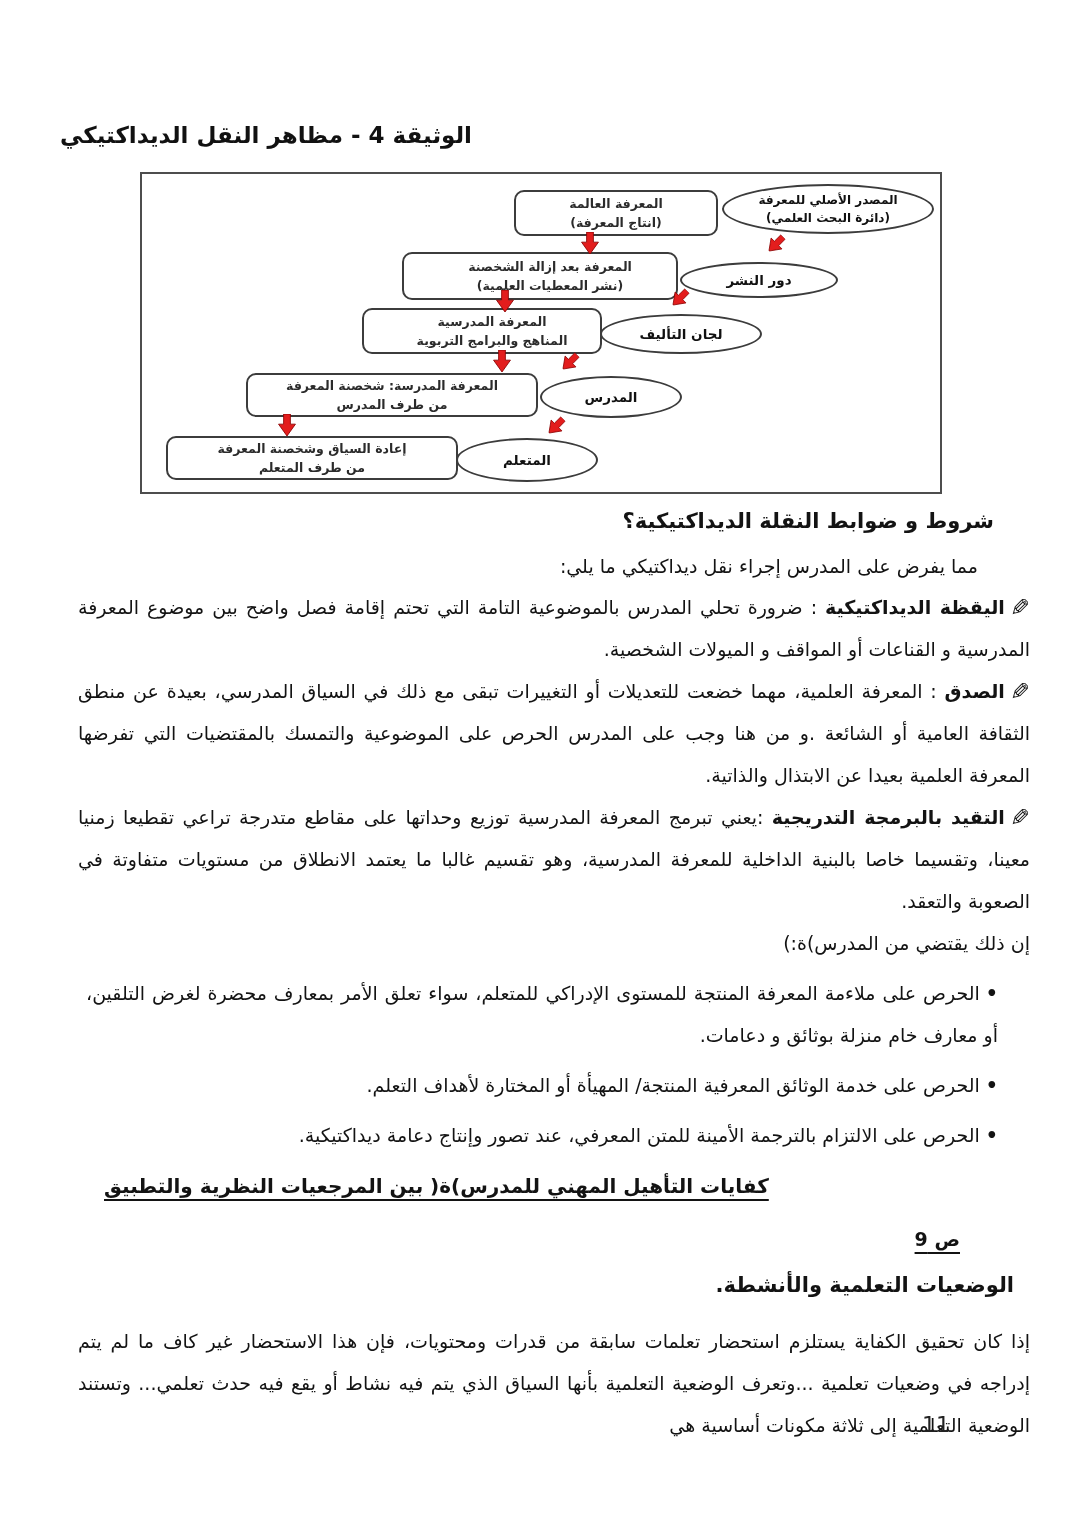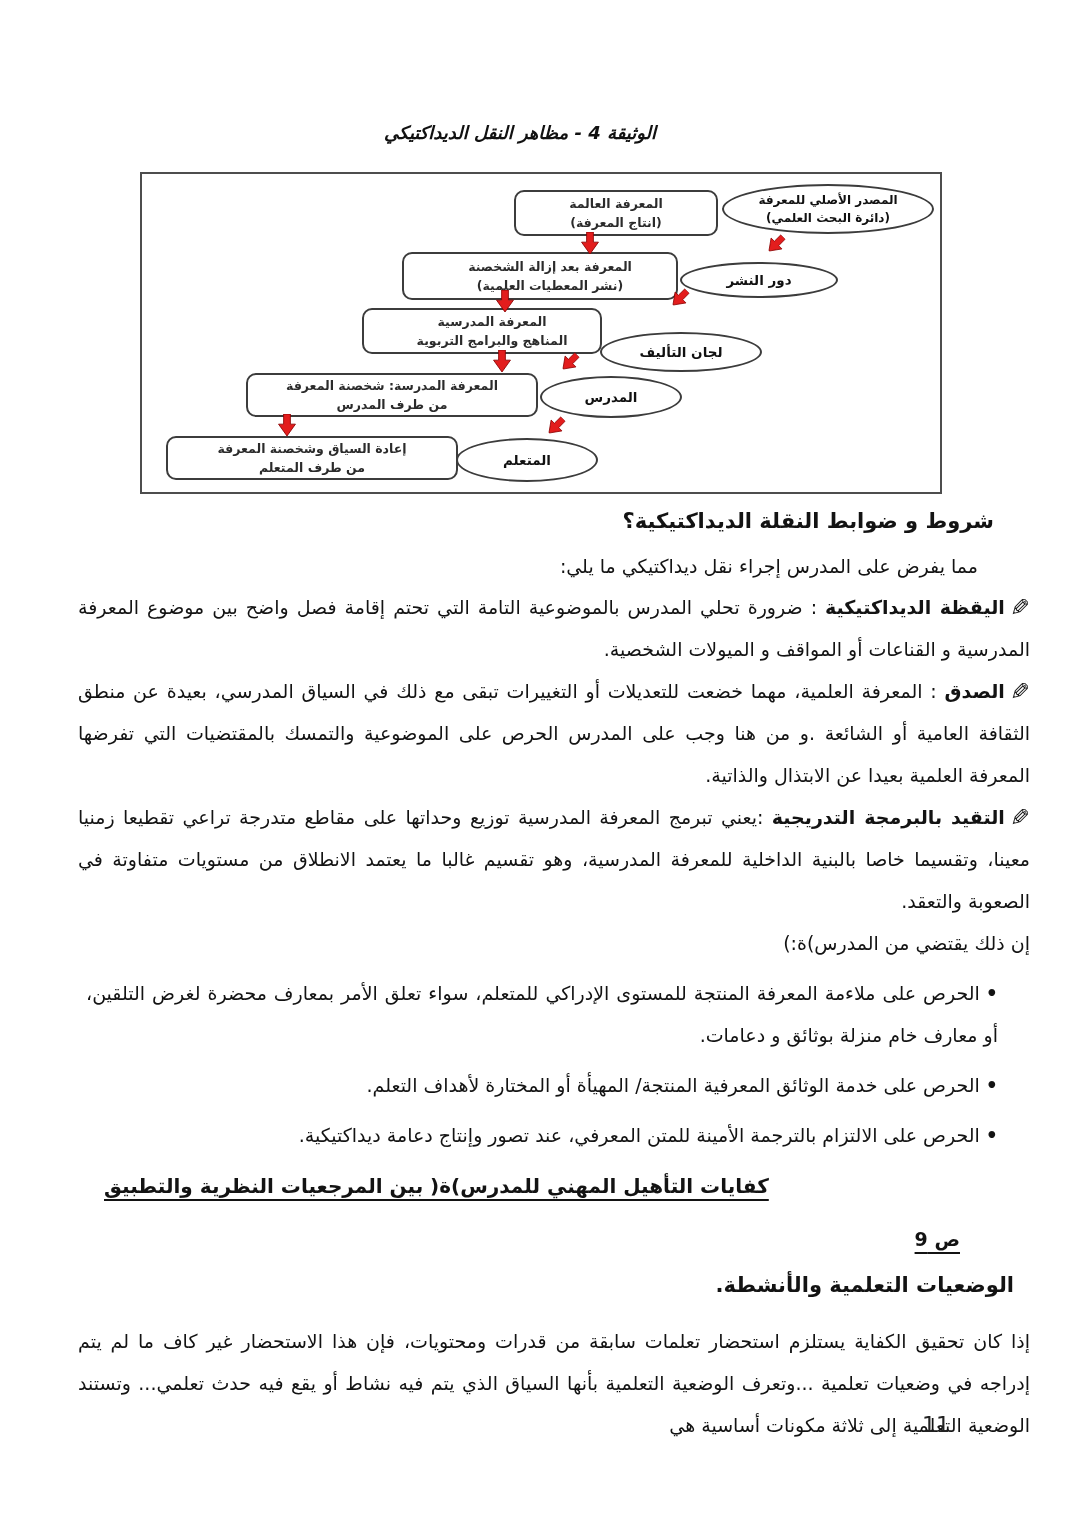--- a/index.html
+++ b/index.html
@@ -3,21 +3,21 @@
 <meta charset="utf-8">
 <style>
   html,body{margin:0;padding:0;}
   body{
     width:1080px;height:1526px;position:relative;background:#ffffff;
     font-family:"DejaVu Sans",sans-serif;direction:rtl;color:#1a1a1a;
     overflow:hidden;
   }
   .page-title{
     position:absolute;top:122px;right:100px;left:60px;
-    text-align:center;font-size:18px;font-weight:700;color:#111;font-style:italic;
+    text-align:left;font-size:23px;font-weight:700;color:#111;
   }
   
   .diagram{
     position:absolute;left:140px;top:172px;width:798px;height:318px;
     border:2px solid #4d4d4d;background:#fff;direction:rtl;
   }
   .dbox{
     position:absolute;border:2px solid #3c3c3c;border-radius:10px;background:#fff;
     display:flex;flex-direction:column;justify-content:center;align-items:center;
     font-size:12.5px;font-weight:600;color:#2b2b2b;text-align:center;line-height:1.55;
@@ -94,21 +94,21 @@
     <span>من طرف المتعلم</span>
   </div>
 
   <div class="doval small-text" style="left:580px;top:10px;width:212px;height:50px;">
     <span>المصدر الأصلي للمعرفة</span>
     <span>(دائرة البحث العلمي)</span>
   </div>
   <div class="doval" style="left:538px;top:88px;width:158px;height:36px;">
     <span>دور النشر</span>
   </div>
-  <div class="doval" style="left:458px;top:158px;width:162px;height:40px;">
+  <div class="doval" style="left:458px;top:140px;width:162px;height:40px;">
     <span>لجان التأليف</span>
   </div>
   <div class="doval" style="left:398px;top:202px;width:142px;height:42px;">
     <span>المدرس</span>
   </div>
   <div class="doval" style="left:314px;top:264px;width:142px;height:44px;">
     <span>المتعلم</span>
   </div>
 
   <div class="arr" style="left:437px;top:58px;">

